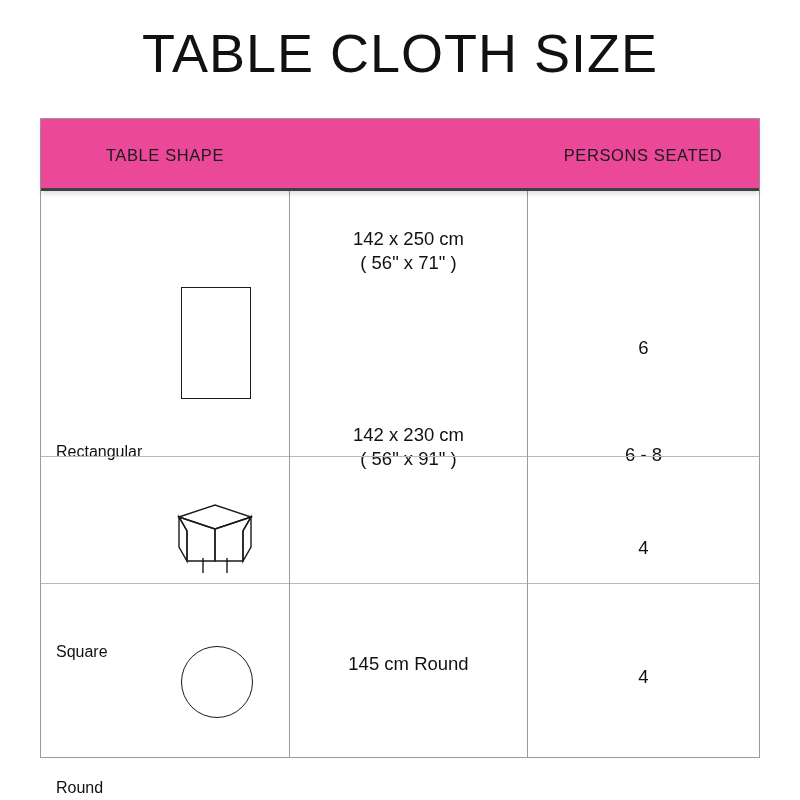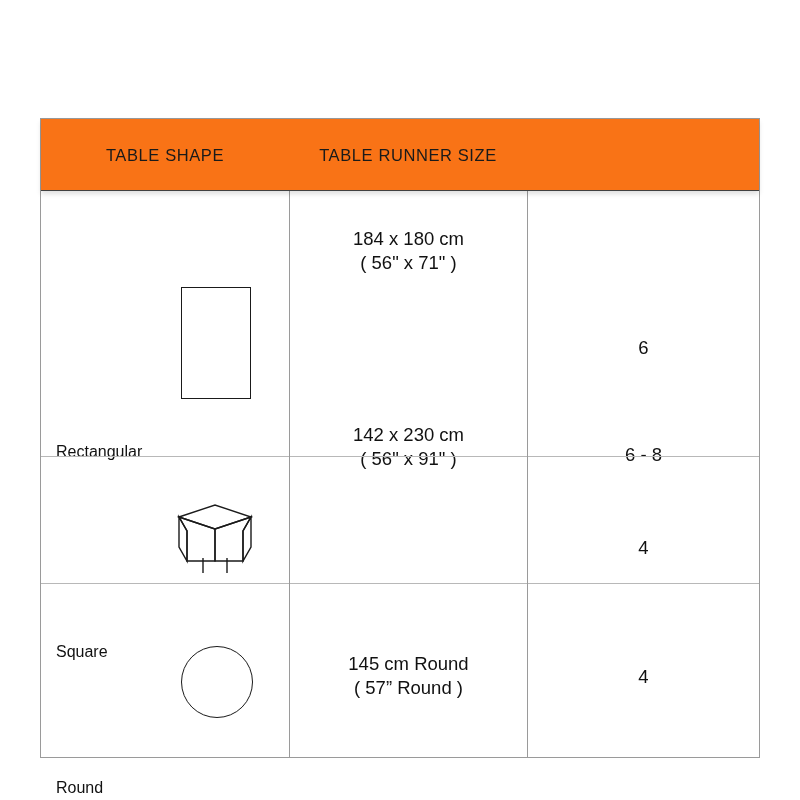--- a/index.html
+++ b/index.html
@@ -46,22 +46,22 @@
     box-sizing: border-box;
     background: #ffffff;
   }
 
   .header-row {
     position: absolute;
     left: 0;
     top: 0;
     width: 100%;
     height: 72px;
-    background: #f97316;
-    border-bottom: 1px solid #404040;
+    background: #ec4899;
+    border-bottom: 3px solid #404040;
     box-sizing: border-box;
     box-shadow: 0 3px 5px rgba(0,0,0,0.13);
     z-index: 3;
   }
 
   .header-cell {
     position: absolute;
     top: 0;
     height: 72px;
     display: flex;
@@ -159,39 +159,40 @@
   .p2 { top: 217px; }
   .p3 { top: 324px; text-align: center; }
   .psq { top: 417px; }
   .prd { top: 546px; }
 </style>
 </head>
 <body>
 
 <div class="page">
 
+  <div class="title">TABLE CLOTH SIZE</div>
 
   <div class="table-wrap">
 
     <div class="header-row">
       <div class="header-cell hc1">TABLE SHAPE</div>
-      <div class="header-cell hc2">TABLE RUNNER SIZE</div>
+      <div class="header-cell hc3">PERSONS SEATED</div>
     </div>
 
     <div class="vline v1"></div>
     <div class="vline v2"></div>
 
     <div class="hline h1"></div>
     <div class="hline h2"></div>
 
     <div class="shape-label lbl-rect">Rectangular</div>
     <div class="shape-rect"></div>
 
     <div class="cell size-col r1">
-      <span>184 x 180 cm</span>
+      <span>142 x 250 cm</span>
       <span class="sub">( 56" x 71" )</span>
     </div>
 
     <div class="cell pers-col p2">6</div>
 
     <div class="cell size-col r3">
       <span>142 x 230 cm</span>
       <span class="sub">( 56" x 91" )</span>
     </div>
     <div class="cell pers-col p3">6 - 8</div>
@@ -211,18 +212,17 @@
       </svg>
     </div>
 
     <div class="cell pers-col psq">4</div>
 
     <div class="shape-label lbl-round">Round</div>
     <div class="shape-circle"></div>
 
     <div class="cell size-col rd">
       <span>145 cm Round</span>
-      <span class="sub">( 57” Round )</span>
     </div>
     <div class="cell pers-col prd">4</div>
 
   </div>
 </div>
 
 </body></html>

